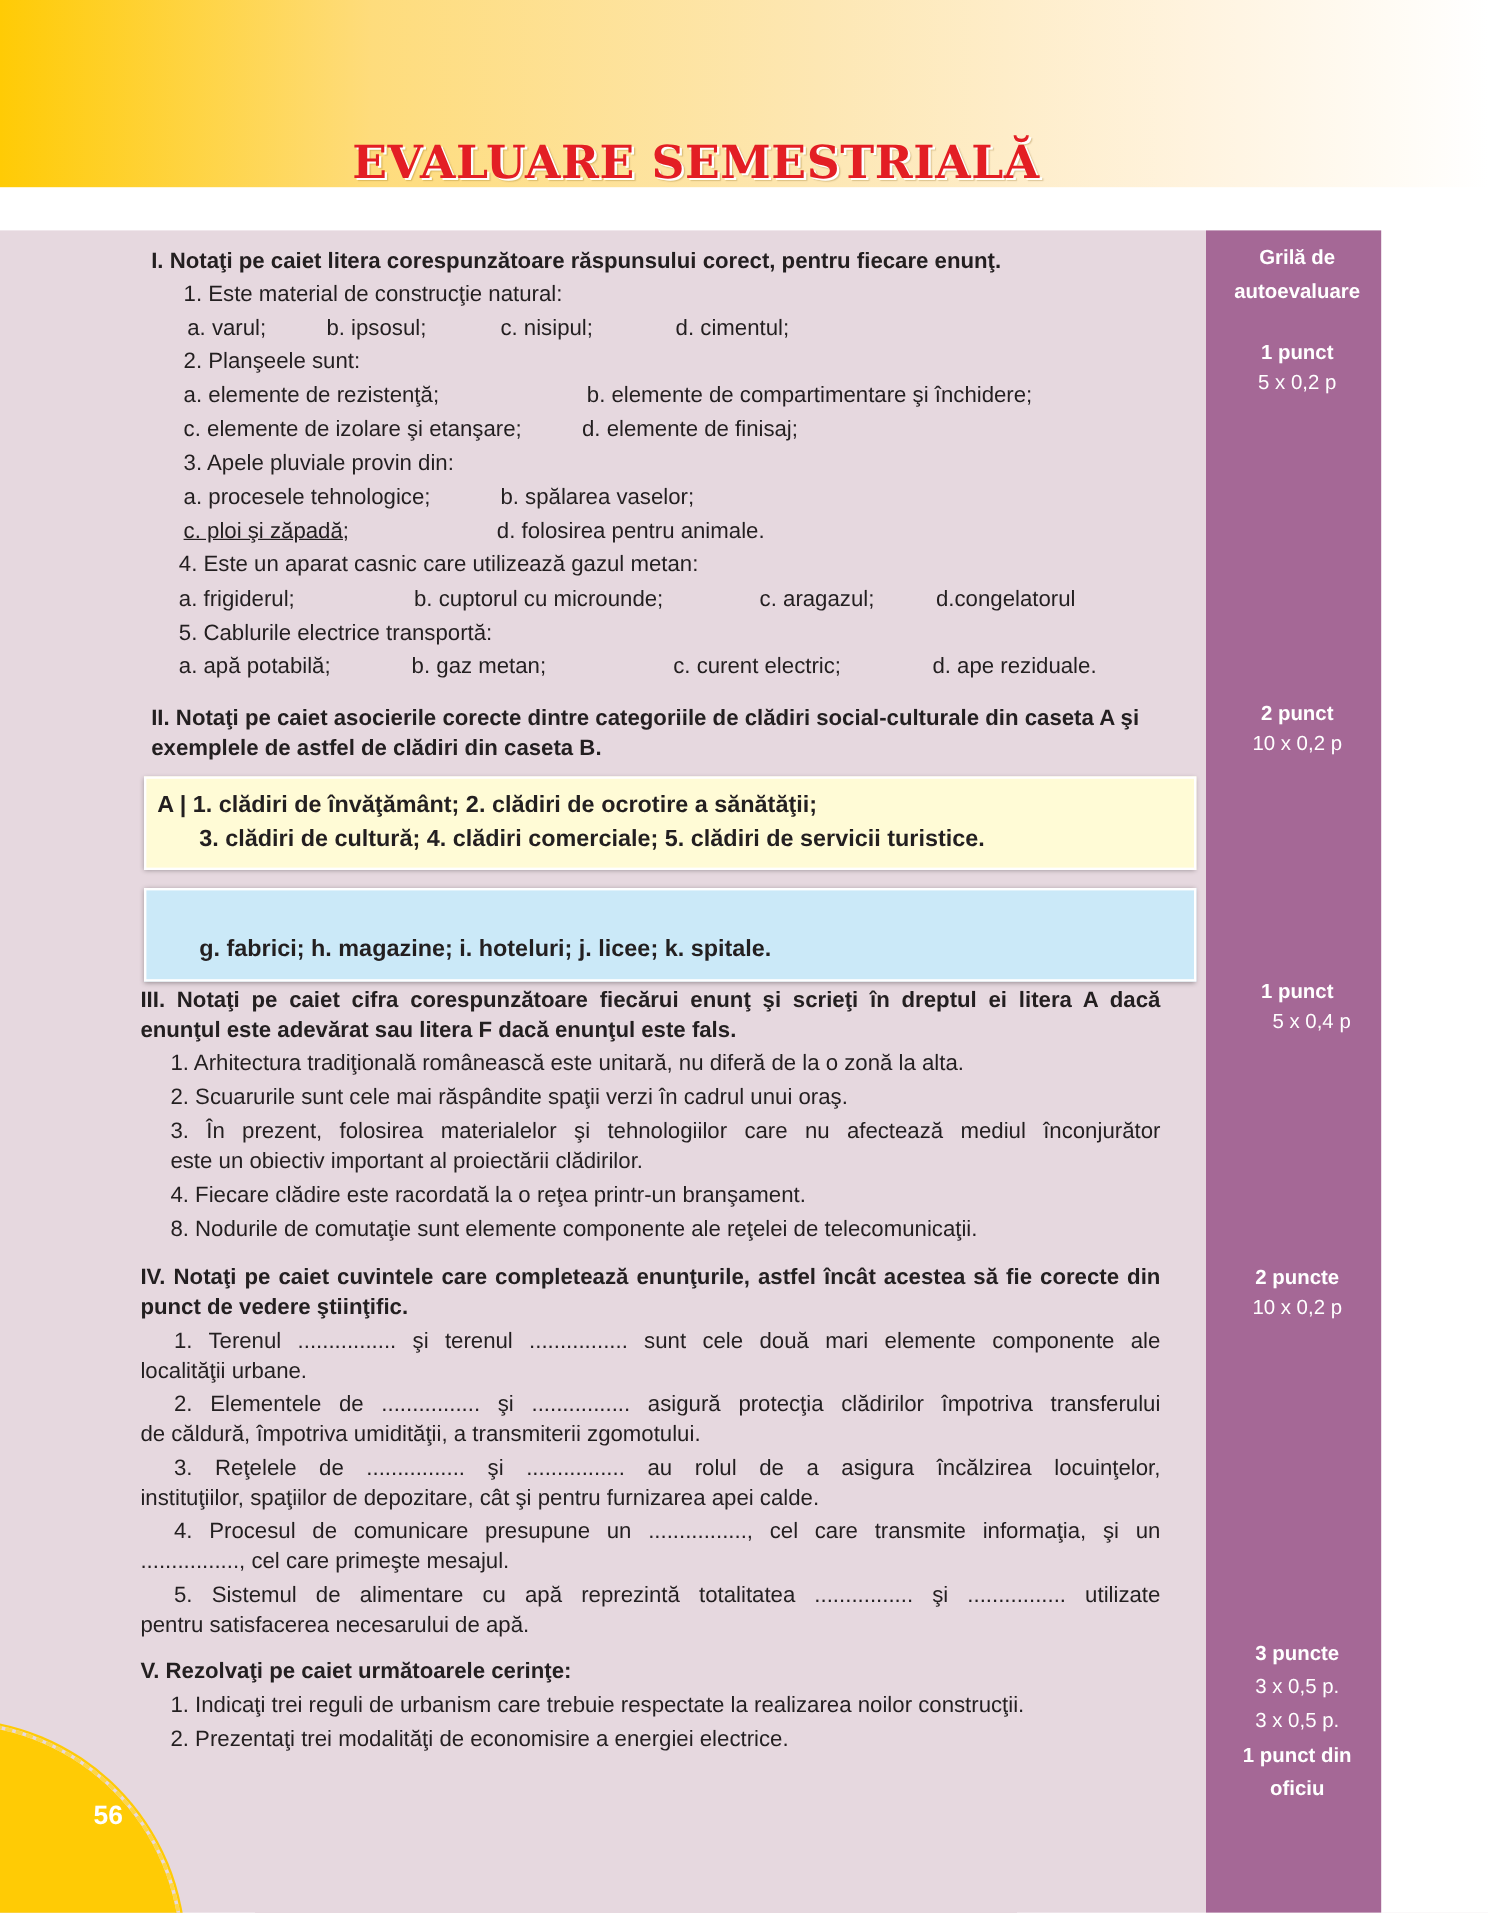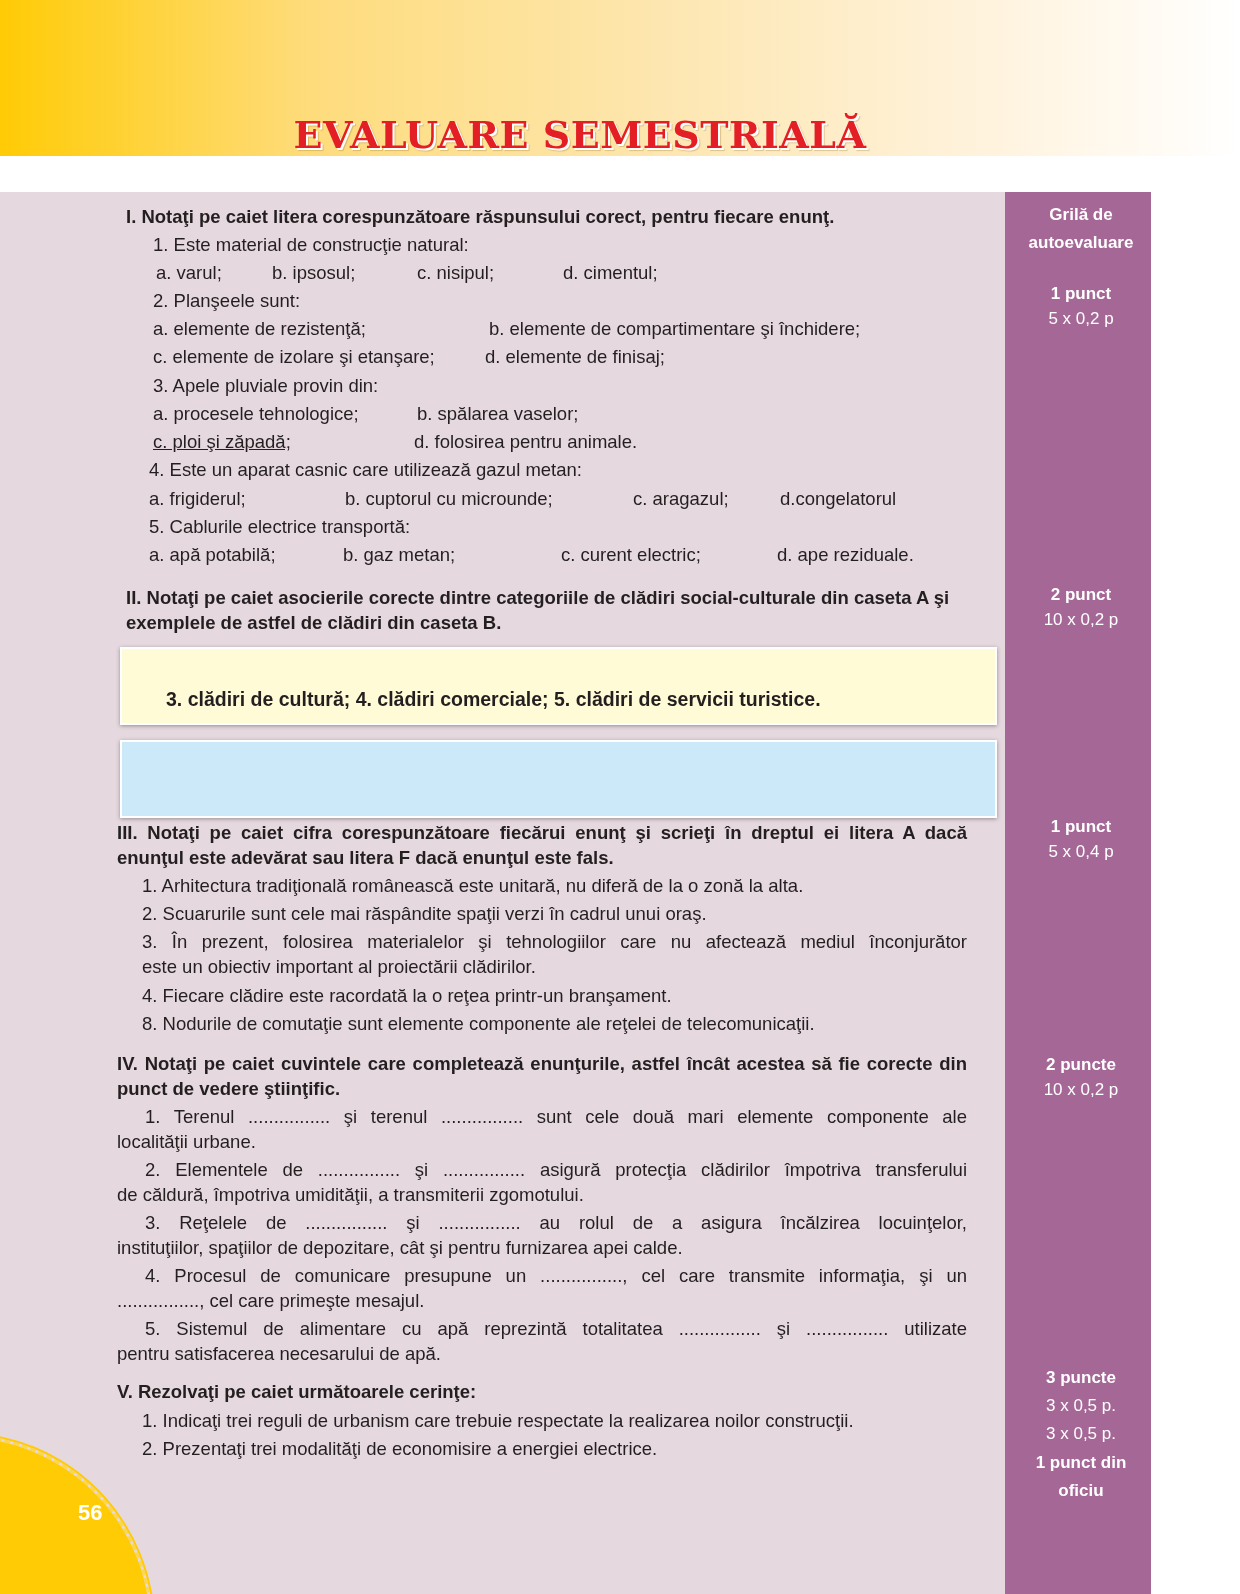--- a/index.html
+++ b/index.html
@@ -72,21 +72,21 @@
   <div class="g b" style="top:10px;">Grilă de</div>
   <div class="g b" style="top:38px;">autoevaluare</div>
 
   <div class="g b" style="top:89px;">1 punct</div>
   <div class="g" style="top:114px;">5 x 0,2 p</div>
 
   <div class="g b" style="top:390px;">2 punct</div>
   <div class="g" style="top:415px;">10 x 0,2 p</div>
 
   <div class="g b" style="top:622px;">1 punct</div>
-  <div class="g" style="top:647px;">5 x 0,4 p</div>
+  <div class="g" style="top:647px;padding-left:12px;">5 x 0,4 p</div>
 
   <div class="g b" style="top:860px;">2 puncte</div>
   <div class="g" style="top:885px;">10 x 0,2 p</div>
 
   <div class="g b" style="top:1173px;">3 puncte</div>
   <div class="g" style="top:1201px;">3 x 0,5 p.</div>
   <div class="g" style="top:1229px;">3 x 0,5 p.</div>
   <div class="g b" style="top:1258px;">1 punct din</div>
   <div class="g b" style="top:1286px;">oficiu</div>
 </div>
@@ -123,24 +123,26 @@
   <div class="ln" style="left:343px; top:543px;">b. gaz metan;</div>
   <div class="ln" style="left:561px; top:543px;">c. curent electric;</div>
   <div class="ln" style="left:777px; top:543px;">d. ape reziduale.</div>
 </div>
 
 <div class="content">
   <div class="ln b" style="left:126px; top:586px;">II. Notaţi pe caiet asocierile corecte dintre categoriile de clădiri social-culturale din caseta A şi</div>
   <div class="ln b" style="left:126px; top:611px;">exemplele de astfel de clădiri din caseta B.</div>
 
   <div class="box boxA">
+    <div class="row" style="left:9px; top:9px;">A | 1. clădiri de învăţământ; 2. clădiri de ocrotire a sănătăţii;</div>
     <div class="row" style="left:44px; top:37px;">3. clădiri de cultură; 4. clădiri comerciale; 5. clădiri de servicii turistice.</div>
   </div>
 
   <div class="box boxB">
+    <div class="row" style="left:44px; top:36px;">g. fabrici; h. magazine; i. hoteluri; j. licee; k. spitale.</div>
   </div>
 </div>
 
 <div class="content">
   <div class="ln b just" style="left:117px; top:821px; width:850px;">III. Notaţi pe caiet cifra corespunzătoare fiecărui enunţ şi scrieţi în dreptul ei litera A dacă</div>
   <div class="ln b" style="left:117px; top:846px;">enunţul este adevărat sau litera F dacă enunţul este fals.</div>
   <div class="ln" style="left:142px; top:874px;">1. Arhitectura tradiţională românească este unitară, nu diferă de la o zonă la alta.</div>
   <div class="ln" style="left:142px; top:902px;">2. Scuarurile sunt cele mai răspândite spaţii verzi în cadrul unui oraş.</div>
   <div class="ln just" style="left:142px; top:930px; width:825px;">3. În prezent, folosirea materialelor şi tehnologiilor care nu afectează mediul înconjurător</div>
   <div class="ln" style="left:142px; top:955px;">este un obiectiv important al proiectării clădirilor.</div>

